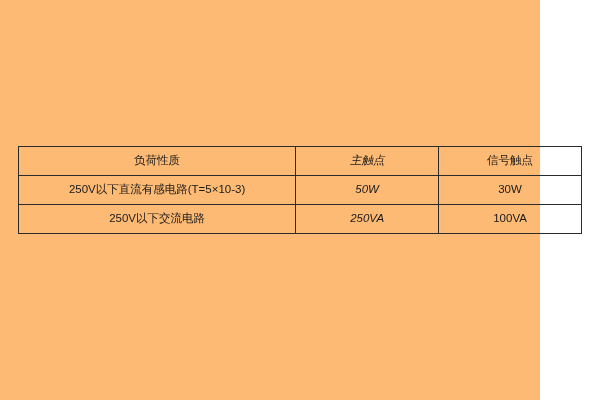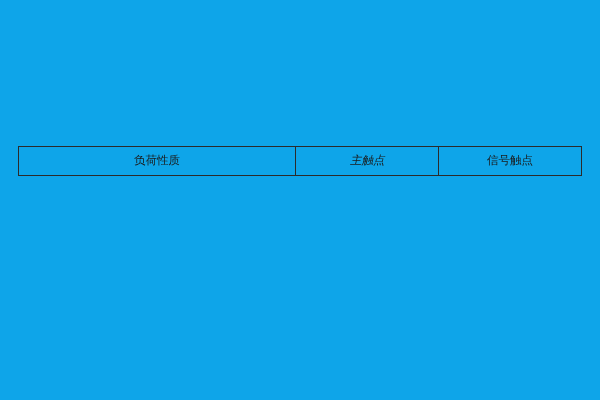--- a/index.html
+++ b/index.html
@@ -8,23 +8,23 @@
   }
   body {
     width: 600px;
     height: 400px;
     background: #ffffff;
     font-family: "Liberation Sans", "DejaVu Sans", sans-serif;
     overflow: hidden;
   }
   .page {
     position: relative;
-    width: 600px;
+    width: 540px;
     height: 400px;
-    background: #0ea5e9;
+    background: #fdba74;
   }
   .table-wrap {
     position: absolute;
     left: 18px;
     top: 146px;
     width: 564px;
   }
   table.spec-table {
     width: 100%;
     border-collapse: collapse;
@@ -50,16 +50,26 @@
 
 <div class="page">
   <div class="table-wrap">
     <table class="spec-table">
       <tbody>
         <tr>
           <td>负荷性质</td>
           <td>主触点</td>
           <td>信号触点</td>
         </tr>
+        <tr>
+          <td>250V以下直流有感电路(T=5×10-3)</td>
+          <td>50W</td>
+          <td>30W</td>
+        </tr>
+        <tr>
+          <td>250V以下交流电路</td>
+          <td>250VA</td>
+          <td>100VA</td>
+        </tr>
       </tbody>
     </table>
   </div>
 </div>
 
 </body></html>

